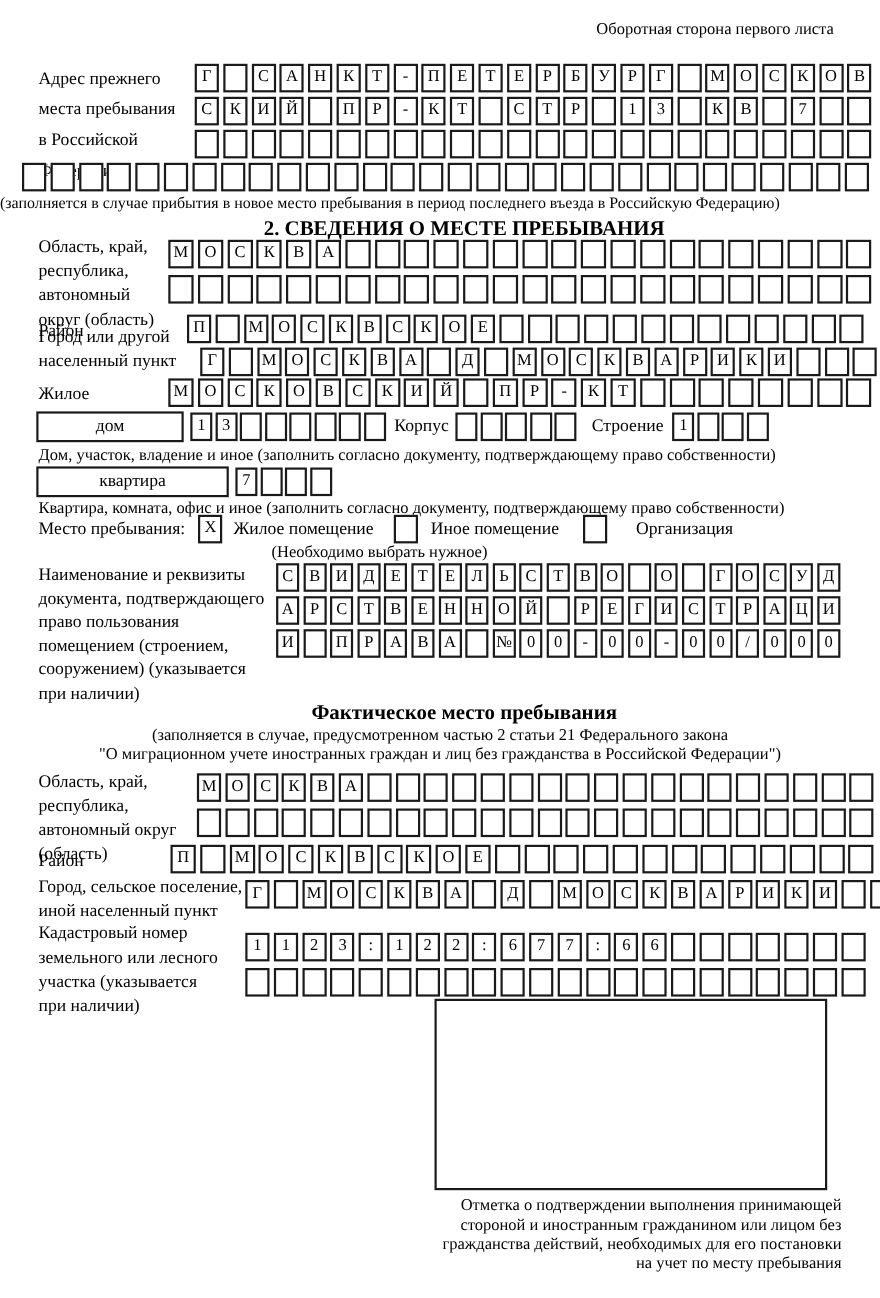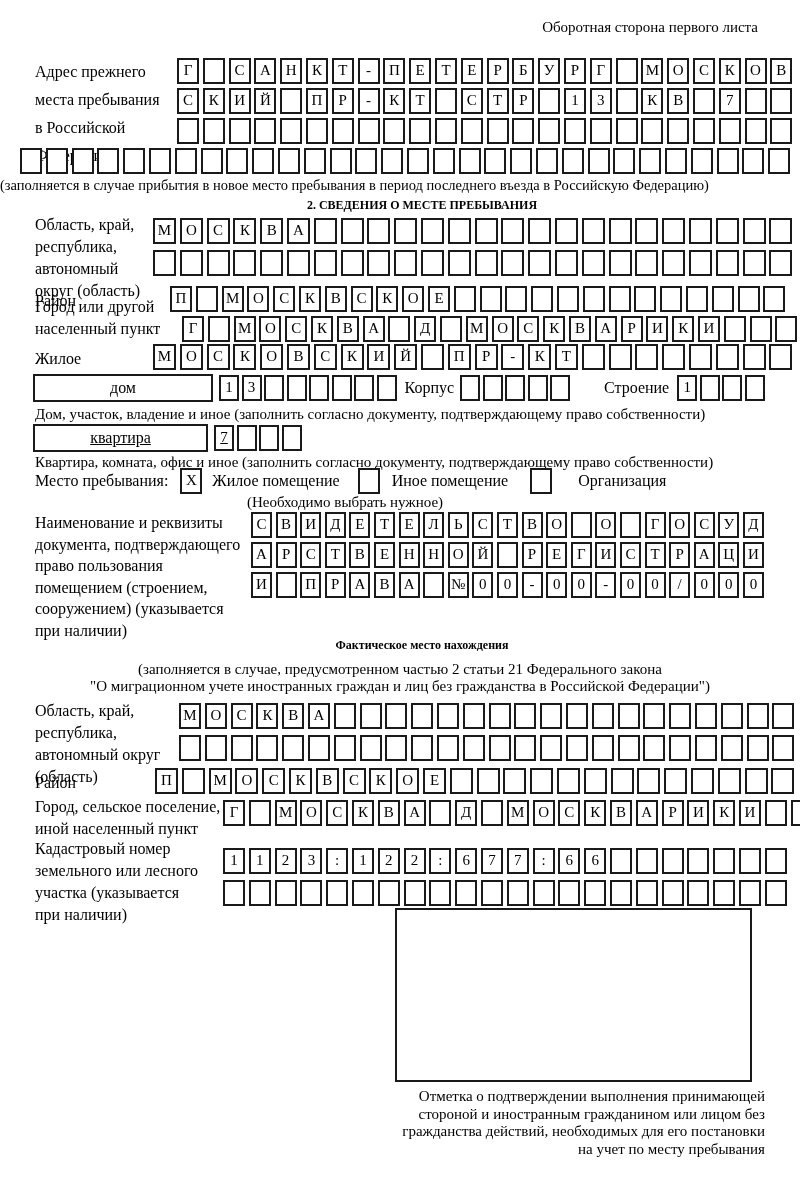--- a/index.html
+++ b/index.html
@@ -11,21 +11,21 @@
   }
   .page { position: relative; width: 800px; height: 1180px; background: #fff; overflow: hidden; }
   .abs { position: absolute; }
   .top-note { font-size: 15px; }
   .flabel { font-size: 16px; line-height: 22px; white-space: nowrap; }
   .flabel.lh28 { line-height: 28px; }
   .flabel.lh215 { line-height: 21.5px; }
   .caption { font-size: 14.5px; white-space: nowrap; }
   .caption15 { font-size: 15px; white-space: nowrap; }
   .center { text-align: center; }
-  .title { font-size: 12px; font-weight: bold; white-space: nowrap; padding-left: 44px; }
+  .title { font-size: 19px; font-weight: bold; white-space: nowrap; padding-left: 44px; }
   .cellrow { display: flex; gap: 3.8px; }
   .cell {
     flex: none; width: 22px; height: 26px;
     border: 2px solid #1a1a1a; background: #fff;
     font-size: 15px; line-height: 21px; text-align: center;
   }
   .cellrow.w24 { gap: 3.8px; } .cellrow.w24 .cell { width: 23px; }
   .cellrow.sm { gap: 3.6px; } .cellrow.sm .cell { width: 21px; }
   .cellrow.xs { gap: 2.5px; } .cellrow.xs .cell { width: 20px; }
   .hrow { display: flex; align-items: center; }
@@ -295,50 +295,50 @@
       <div class="cell"></div>
       <div class="cell"></div>
       <div class="cell"></div>
       <div class="cell"></div>
       <div class="cell"></div>
       <div class="cell"></div>
       <div class="cell"></div>
     </div>
 
   <div class="abs hrow" style="left:33px; top:374px;">
-    <div class="label-box" style="width:180px;">дом</div>
+    <div class="label-box" style="width:134px;">дом</div>
     <div class="cellrow xs" style="margin-left:6px;">
         <div class="cell">1</div>
         <div class="cell">3</div>
         <div class="cell"></div>
         <div class="cell"></div>
         <div class="cell"></div>
         <div class="cell"></div>
         <div class="cell"></div>
         <div class="cell"></div>
       </div>
     <div class="inline-label" style="margin-left:8px;">Корпус</div>
     <div class="cellrow xs" style="margin-left:6px;">
         <div class="cell"></div>
         <div class="cell"></div>
         <div class="cell"></div>
         <div class="cell"></div>
         <div class="cell"></div>
       </div>
-    <div class="inline-label" style="margin-left:34px;">Строение</div>
+    <div class="inline-label" style="margin-left:14px;">Строение</div>
     <div class="cellrow xs" style="margin-left:8px;">
         <div class="cell">1</div>
         <div class="cell"></div>
         <div class="cell"></div>
         <div class="cell"></div>
       </div>
   </div>
   <div class="abs caption15" style="left:35px; top:406px;">Дом, участок, владение и иное (заполнить согласно документу, подтверждающему право собственности)</div>
 
-  <div class="abs hrow" style="left:33px; top:424px;text-decoration:underline;">
+  <div class="abs hrow" style="left:33px; top:424px;">
     <div class="label-box" style="width:175px;">квартира</div>
     <div class="cellrow xs" style="margin-left:6px;">
         <div class="cell">7</div>
         <div class="cell"></div>
         <div class="cell"></div>
         <div class="cell"></div>
       </div>
   </div>
   <div class="abs caption15" style="left:35px; top:454px;">Квартира, комната, офис и иное (заполнить согласно документу, подтверждающему право собственности)</div>
 
@@ -417,21 +417,21 @@
       <div class="cell">0</div>
       <div class="cell">-</div>
       <div class="cell">0</div>
       <div class="cell">0</div>
       <div class="cell">/</div>
       <div class="cell">0</div>
       <div class="cell">0</div>
       <div class="cell">0</div>
     </div>
 
-  <div class="abs title center" style="left:0; top:638px; width:800px;">Фактическое место нахождения</div>
+  <div class="abs title center" style="left:0; top:638px; width:800px;">Фактическое место пребывания</div>
   <div class="abs caption15 center" style="left:0; top:661px; width:800px;">(заполняется в случае, предусмотренном частью 2 статьи 21 Федерального закона<br>"О миграционном учете иностранных граждан и лиц без гражданства в Российской Федерации")</div>
 
   <div class="abs flabel" style="left:35px; top:700px;">Область, край,<br>республика,<br>автономный округ<br>(область)</div>
   <div class="abs cellrow" style="left:179px; top:703px;">
       <div class="cell">М</div>
       <div class="cell">О</div>
       <div class="cell">С</div>
       <div class="cell">К</div>
       <div class="cell">В</div>
       <div class="cell">А</div>

